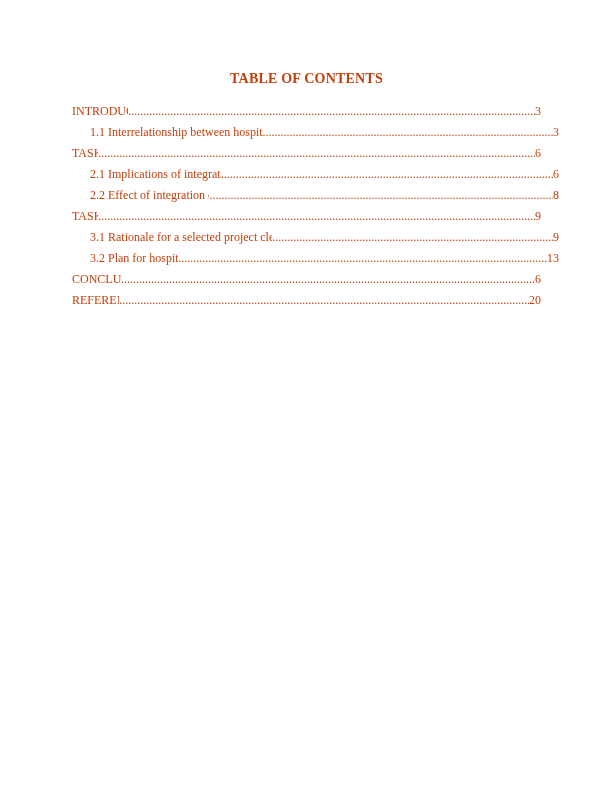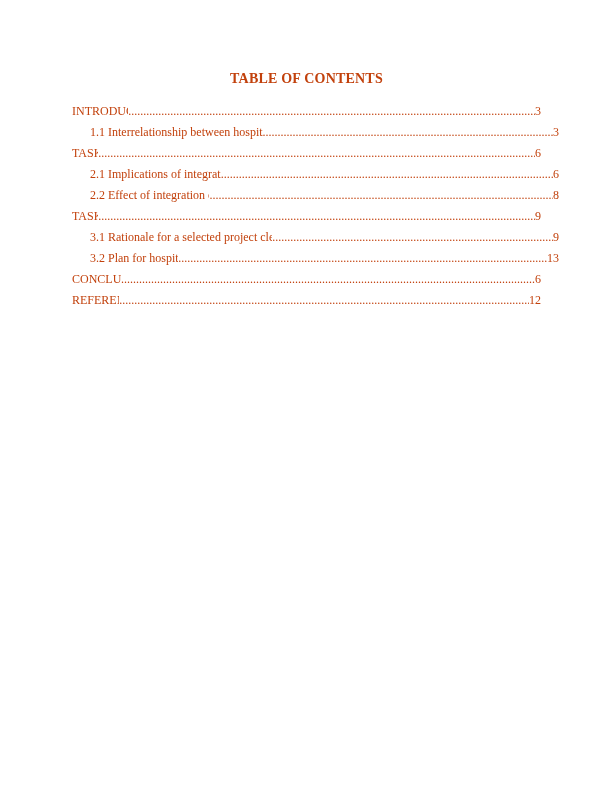--- a/index.html
+++ b/index.html
@@ -104,16 +104,16 @@
         <span class="toc-page">13</span>
       </div>
       <div class="toc-row level-1">
         <span class="toc-label">CONCLUSION</span>
         <span class="toc-leader"></span>
         <span class="toc-page">6</span>
       </div>
       <div class="toc-row level-1">
         <span class="toc-label">REFERENCES</span>
         <span class="toc-leader"></span>
-        <span class="toc-page">12</span>
+        <span class="toc-page">20</span>
       </div>
     </div>
 </div>
 
 </body></html>

